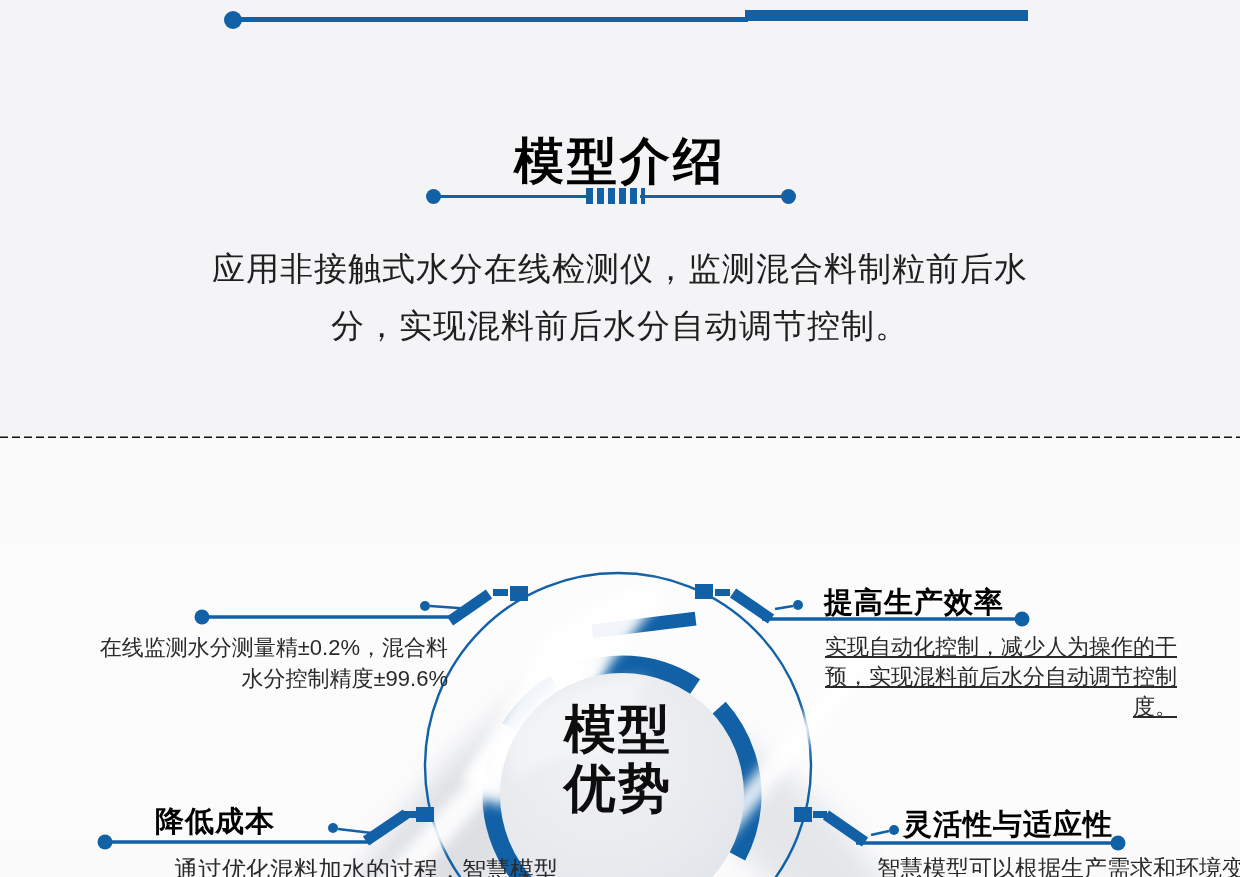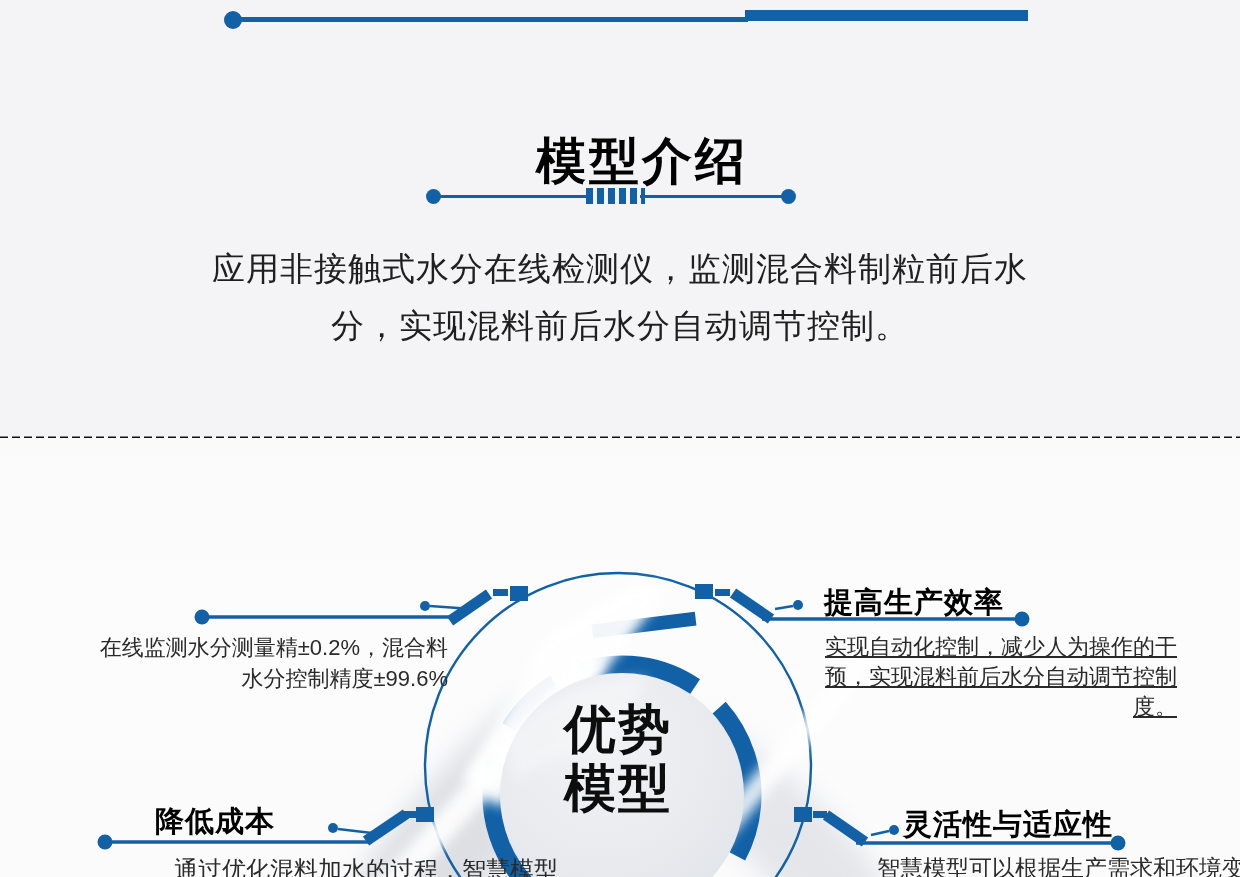--- a/index.html
+++ b/index.html
@@ -4,21 +4,21 @@
 <style>
   html,body{margin:0;padding:0;background:#e9e9ea;}
   .page{position:relative;width:1240px;height:877px;overflow:hidden;
         font-family:"Liberation Sans","DejaVu Sans",sans-serif;background:#f4f4f6;}
   
   .sec-top{position:absolute;left:0;top:0;width:1240px;height:438px;background:#f4f4f6;}
   .deco-dot{position:absolute;left:224px;top:11px;width:18px;height:18px;border-radius:50%;background:#1261a7;}
   .deco-line{position:absolute;left:233px;top:17px;width:515px;height:5px;background:#1261a7;}
   .deco-bar{position:absolute;left:745px;top:10px;width:283px;height:11px;background:#1261a7;}
   .page-title{position:absolute;left:620px;top:94px;transform:translateX(-50%);
-              font-size:50px;font-weight:900;color:#000;letter-spacing:3px;white-space:nowrap;margin-left:22px;}
+              font-size:50px;font-weight:900;color:#000;letter-spacing:3px;white-space:nowrap;}
   .title-divider{position:absolute;left:0;top:0;width:1240px;height:0;}
   .td-dot{position:absolute;width:15px;height:15px;border-radius:50%;background:#1261a7;top:189px;}
   .td-dot.l{left:426px;} .td-dot.r{left:781px;}
   .td-line{position:absolute;top:195px;height:3px;background:#1261a7;}
   .td-line.l{left:433px;width:155px;} .td-line.r{left:640px;width:148px;}
   .td-bars{position:absolute;left:586px;top:188px;display:flex;gap:4px;align-items:center;}
   .td-bars i{display:block;width:7px;height:16px;background:#1261a7;}
   .td-bars i.thin{width:4px;}
   .intro-text{position:absolute;left:0;top:240px;width:1240px;text-align:center;
               font-size:33px;line-height:57px;color:#1f1f1f;letter-spacing:1px;}
@@ -150,22 +150,22 @@
       <rect x="813" y="373" width="14" height="7" stroke="none"></rect>
       <path d="M826,377 L865,404" stroke-width="11" fill="none"></path>
       <line x1="856" y1="405" x2="1118" y2="405" stroke-width="3.5"></line>
       <circle cx="1118" cy="405" r="7.5" stroke="none"></circle>
       <circle cx="894" cy="392" r="5" stroke="none"></circle>
       <line x1="871" y1="397" x2="889" y2="393" stroke-width="2.5"></line>
     </g>
   </svg>
 
   <div class="center-label">
+    <div>模型</div>
     <div>优势</div>
-    <div>模型</div>
   </div>
 
   <div class="co-title bl">降低成本</div>
   <div class="co-title tr">提高生产效率</div>
   <div class="co-title br">灵活性与适应性</div>
 
   <div class="co-body tl">
     <div>在线监测水分测量精±0.2%，混合料</div>
     <div>水分控制精度±99.6%</div>
   </div>

